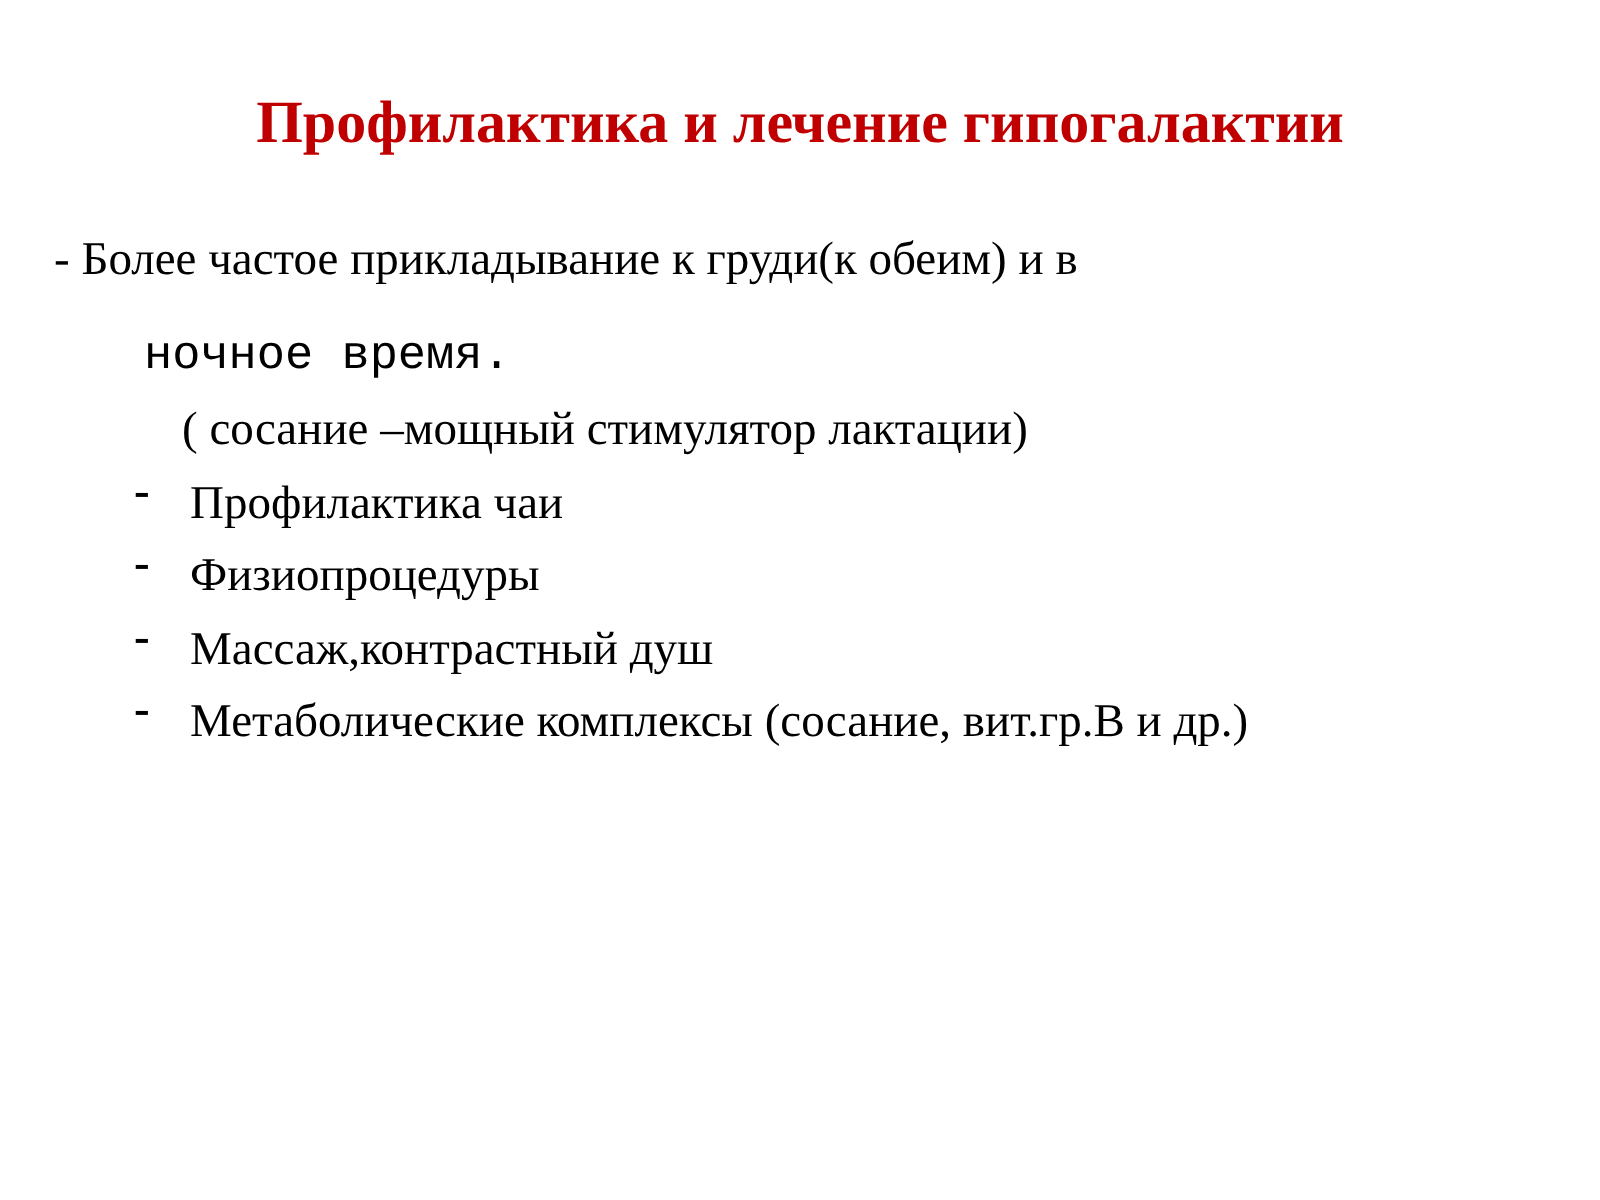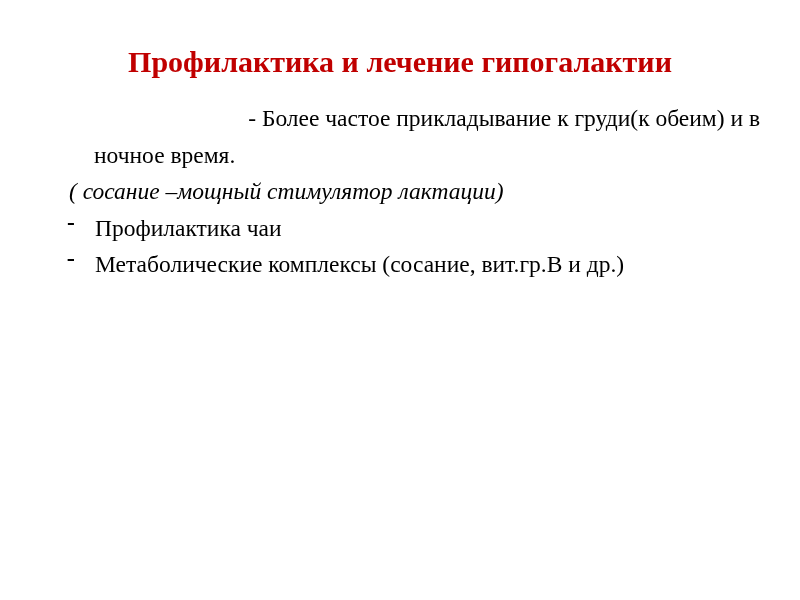--- a/index.html
+++ b/index.html
@@ -30,36 +30,35 @@
   }
   .slide-body {
     position: absolute;
     top: 100px;
     left: 0;
     width: 760px;
     font-size: 23.5px;
     line-height: 36.5px;
   }
   .para-hanging {
-    margin: 0;
+    margin: 12px;
     padding-left: 44px;
     text-indent: -29px;
     white-space: nowrap;
-    text-align: right;
   }
   .para-cont {
     margin: 0;
-    padding-left: 94px;
+    padding-left: 72px;
     white-space: nowrap;
+    font-family: Liberation Mono, monospace;
   }
   .para-paren {
     margin: 0;
-    padding-left: 69px;
+    padding-left: 91px;
     white-space: nowrap;
-    font-style: italic;
   }
   .bullet-list {
     list-style: none;
     margin: 0;
     padding: 0;
   }
   .bullet-item {
     position: relative;
     margin: 0;
     padding-left: 95px;
@@ -88,23 +87,25 @@
 
     <p class="para-paren">( сосание –мощный стимулятор лактации)</p>
 
     <ul class="bullet-list">
       <li class="bullet-item">
         <span class="bullet-marker">-</span>
         <span>Профилактика чаи</span>
       </li>
       <li class="bullet-item">
         <span class="bullet-marker">-</span>
+        <span>Физиопроцедуры</span>
       </li>
       <li class="bullet-item">
         <span class="bullet-marker">-</span>
+        <span>Массаж,контрастный душ</span>
       </li>
       <li class="bullet-item">
         <span class="bullet-marker">-</span>
         <span>Метаболические комплексы (сосание, вит.гр.В и др.)</span>
       </li>
     </ul>
 
   </div>
 
 </div>

